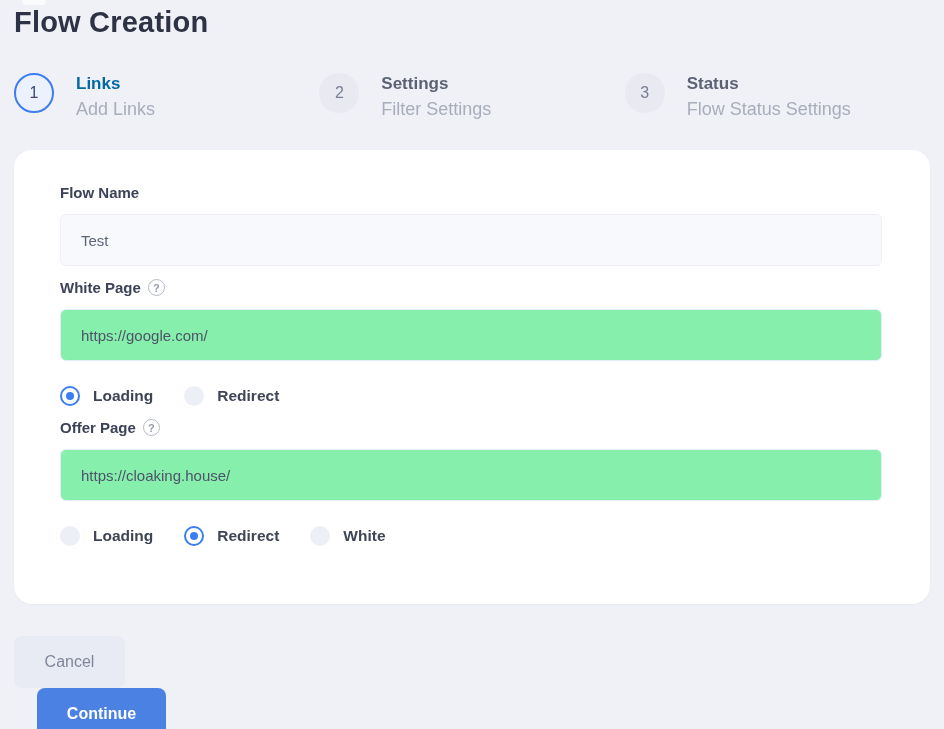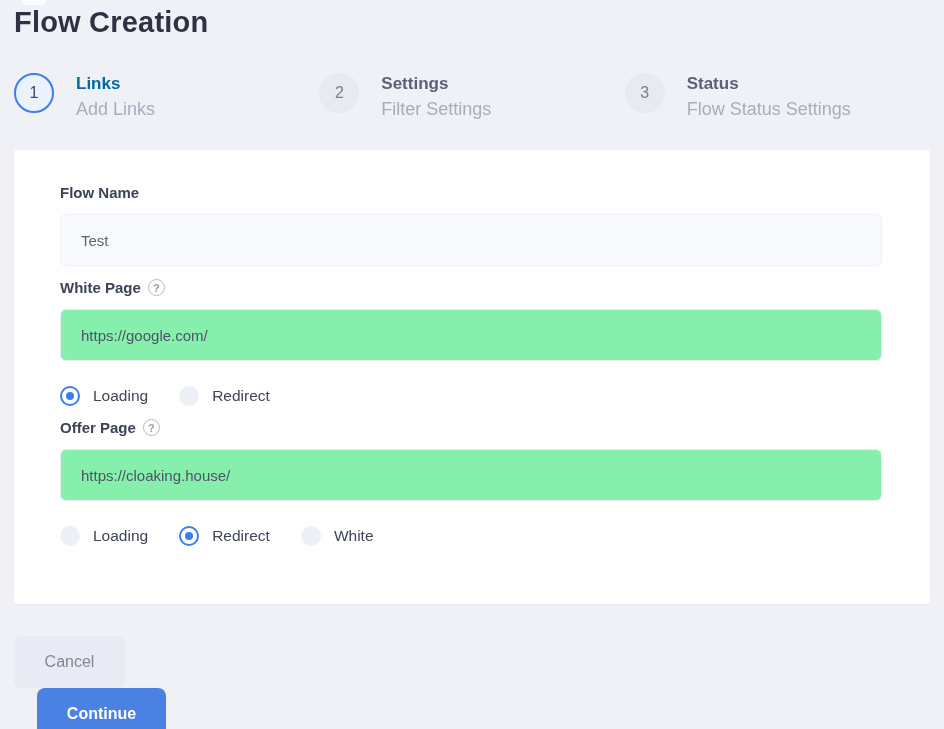--- a/index.html
+++ b/index.html
@@ -34,21 +34,21 @@
   .step.active .step-circle {
     background: #ebf2fd; border: 2px solid #3e7cf2; color: #3e4a6e;
   }
   .step-text { margin-left: 22px; padding-top: 1px; }
   .step-title { font-size: 17px; font-weight: 700; color: #5b6273; line-height: 20px; }
   .step.active .step-title { color: #0369a1; }
   .step-subtitle { font-size: 18px; color: #a8adbc; margin-top: 5px; }
 
   
   .card {
-    margin-top: 30px; background: #ffffff; border-radius: 3px;
+    margin-top: 30px; background: #ffffff; border-radius: 18px;
     padding: 34px 48px 58px 46px;
     box-shadow: 0 1px 2px rgba(40,45,70,0.03);
   }
   .field-label {
     font-size: 15px; font-weight: 700; color: #3c4358;
     display: flex; align-items: center;
   }
   .help-icon {
     display: inline-flex; align-items: center; justify-content: center;
     width: 17px; height: 17px; border-radius: 50%;
@@ -74,21 +74,21 @@
     background: #edeff7; position: relative; flex: 0 0 20px;
   }
   .radio-option.selected .radio-circle {
     background: #ffffff; border: 2px solid #3c7ef2;
   }
   .radio-option.selected .radio-circle::after {
     content: ""; position: absolute; left: 50%; top: 50%;
     width: 8px; height: 8px; border-radius: 50%;
     background: #3c7ef2; transform: translate(-50%, -50%);
   }
-  .radio-label { font-size: 15.5px; color: #3f4557; margin-left: 13px; font-weight: 400; }
+  .radio-label { font-size: 15.5px; color: #3f4557; margin-left: 13px; font-weight: 700; }
 
   
   .actions { display: flex; margin-top: 32px; flex-direction: column; }
   .btn {
     height: 52px; border: none; border-radius: 8px;
     font-family: "Liberation Sans", sans-serif; font-size: 16px;
     cursor: pointer;
   }
   .btn-cancel {
     width: 111px; background: #e9ebf4; color: #80869a; font-weight: 400;

